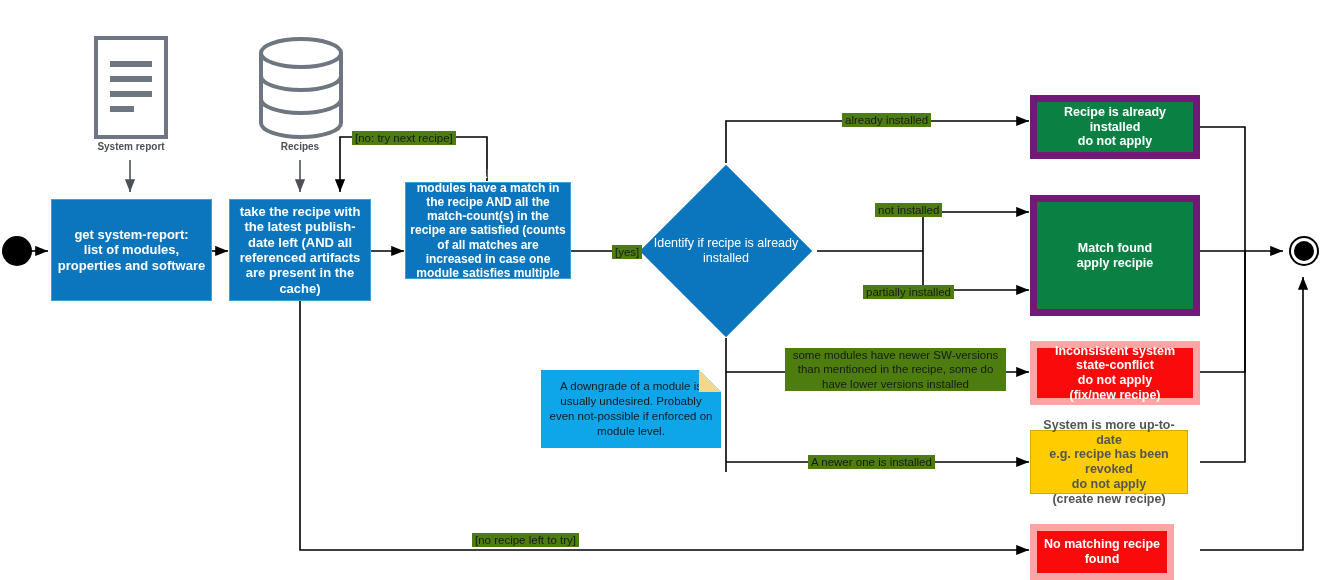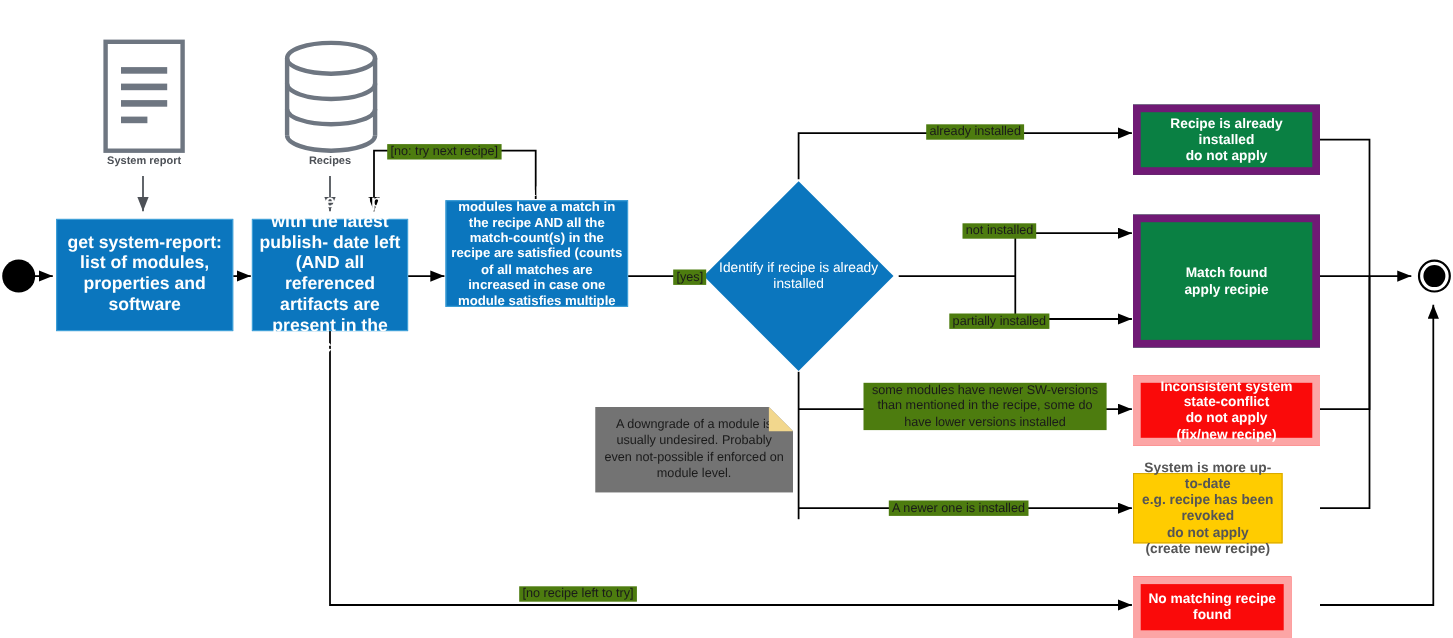--- a/index.html
+++ b/index.html
@@ -29,21 +29,21 @@
     display: flex;
     align-items: center;
     justify-content: center;
     text-align: center;
     line-height: 1.18;
   }
   .proc {
     background: #0B76BE;
     border: 1px solid #3fa0d8;
     color: #ffffff;
-    font-size: 16px;
+    font-size: 13px;
     font-weight: bold;
     padding: 2px 4px;
   }
   .proc.small { font-size: 12px; }
   .diamond-wrap {
     position: absolute;
   }
   .diamond-shape {
     position: absolute;
     left: 0; top: 0;
@@ -105,21 +105,21 @@
   }
   .endnode::after {
     content: "";
     position: absolute;
     left: 3px; top: 3px; right: 3px; bottom: 3px;
     border-radius: 50%;
     background: #000000;
   }
   .note {
     position: absolute;
-    background: #737373;
+    background: #0ea5e9;
     color: #1a1a1a;
     font-size: 11.5px;
     text-align: center;
     line-height: 1.3;
     box-sizing: border-box;
     display: flex;
     align-items: center;
     justify-content: center;
     padding: 4px 8px;
     clip-path: polygon(0 0, calc(100% - 22px) 0, 100% 22px, 100% 100%, 0 100%);
@@ -237,21 +237,21 @@
 apply recipie</span>
   </div>
 
   <div class="node out red" style="left:1030px;top:341px;width:170px;height:64px;">
     <span style="white-space:pre-line;">Inconsistent system
 state-conflict
 do not apply
 (fix/new recipe)</span>
   </div>
 
-  <div class="node out yellow" style="left:1030px;top:430px;width:136px;height:64px;">
+  <div class="node out yellow" style="left:1030px;top:430px;width:158px;height:64px;">
     <span style="white-space:pre-line;">System is more up-to-date
 e.g. recipe has been revoked
 do not apply
 (create new recipe)</span>
   </div>
 
   <div class="node out red" style="left:1030px;top:524px;width:144px;height:56px;">
     <span style="white-space:pre-line;">No matching recipe found</span>
   </div>
 

